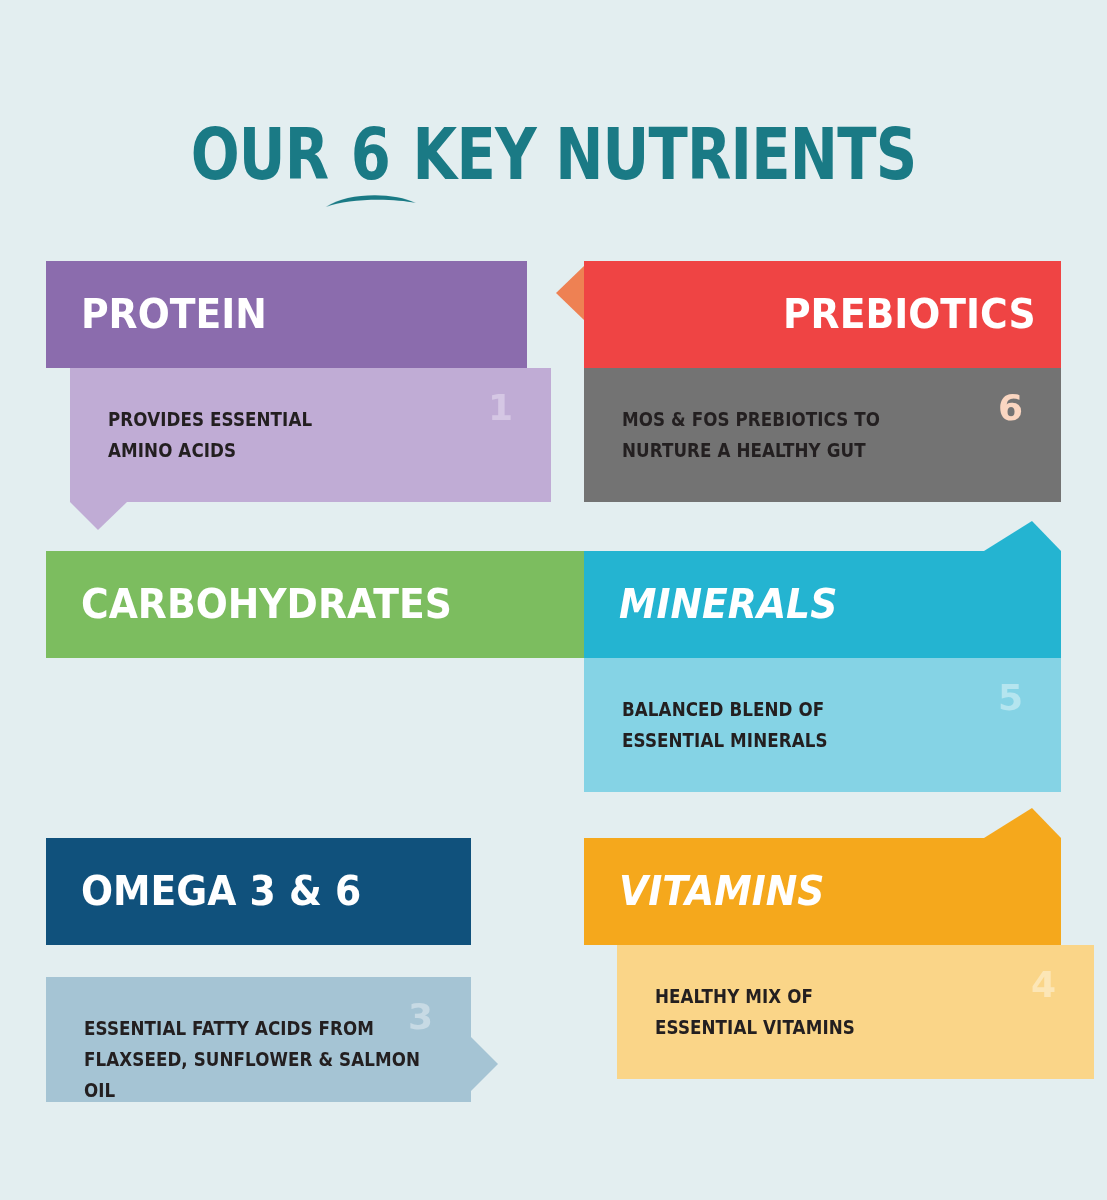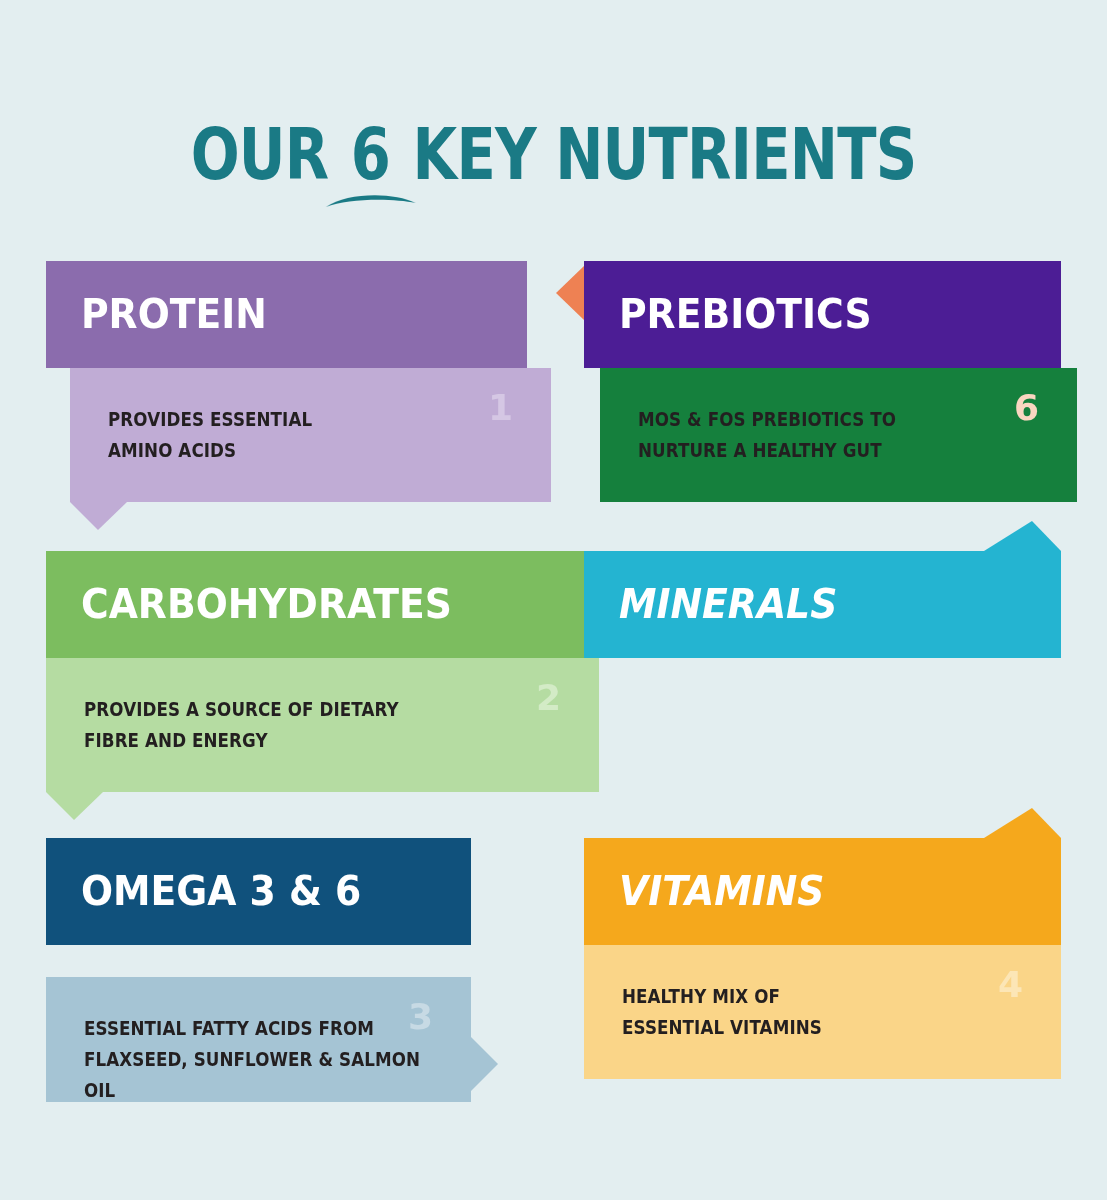--- a/index.html
+++ b/index.html
@@ -186,64 +186,63 @@
 AMINO ACIDS</div>
       <div class="card-number" style="color: rgb(213, 199, 228);">1</div>
       <div class="tail tail-down-left" style="border-top-color: rgb(192, 172, 213);"></div>
     </div>
   </div>
 
   <div class="card" id="card-carbohydrates">
     <div class="card-header h-107" style="background: rgb(124, 189, 95);">
       <div class="card-title">CARBOHYDRATES</div>
     </div>
-    <div class="card-body b-134" style="background: rgb(181, 220, 162);">
-      <div class="card-desc">PROVIDES A SOURCE OF DIETARY
-FIBRE AND ENERGY</div>
-      <div class="card-number" style="color: rgb(211, 235, 198);">2</div>
-      <div class="tail tail-down-left" style="border-top-color: rgb(181, 220, 162);"></div>
-    </div>
   </div>
 
   <div class="card" id="card-omega">
     <div class="card-header h-107" style="background: rgb(16, 81, 124);">
       <div class="card-title">OMEGA 3 &amp; 6</div>
     </div>
     <div class="card-body b-125" style="background: rgb(165, 196, 212); margin-top: 32px;">
       <div class="card-desc">ESSENTIAL FATTY ACIDS FROM
 FLAXSEED, SUNFLOWER &amp; SALMON OIL</div>
       <div class="card-number" style="color: rgb(199, 218, 228);">3</div>
       <div class="tail tail-right" style="border-left-color: rgb(165, 196, 212);"></div>
     </div>
   </div>
 
   <div class="card" id="card-prebiotics">
-    <div class="card-header h-107" style="background: #4c1d95;">
+    <div class="card-header h-107" style="background: #ef4444; justify-content: flex-end;">
       <div class="card-title">PREBIOTICS</div>
       <div class="tail tail-left" style="border-right-color: rgb(238, 129, 83);"></div>
     </div>
-    <div class="card-body b-134" style="background: #15803d; margin-left: 16px;">
+    <div class="card-body b-134" style="background: #737373;">
       <div class="card-desc">MOS &amp; FOS PREBIOTICS TO
 NURTURE A HEALTHY GUT</div>
       <div class="card-number" style="color: rgb(250, 214, 193);">6</div>
     </div>
   </div>
 
   <div class="card" id="card-minerals">
     <div class="card-header h-107" style="background: rgb(36, 180, 209); font-style: italic;">
       <div class="card-title">MINERALS</div>
       <div class="tail tail-up-right" style="border-bottom-color: rgb(36, 180, 209);"></div>
     </div>
+    <div class="card-body b-134" style="background: rgb(133, 211, 229);">
+      <div class="card-desc">BALANCED BLEND OF
+ESSENTIAL MINERALS</div>
+      <div class="card-number" style="color: rgb(181, 229, 239);">5</div>
+    </div>
   </div>
 
   <div class="card" id="card-vitamins">
     <div class="card-header h-107" style="background: rgb(245, 168, 28); font-style: italic;">
       <div class="card-title">VITAMINS</div>
       <div class="tail tail-up-right" style="border-bottom-color: rgb(245, 168, 28);"></div>
     </div>
-    <div class="card-body b-134" style="background: rgb(250, 213, 136);">
+    <div class="card-body b-134" style="background: rgb(250, 213, 136); margin-left: 33px;">
       <div class="card-desc">HEALTHY MIX OF
 ESSENTIAL VITAMINS</div>
       <div class="card-number" style="color: rgb(252, 230, 182);">4</div>
     </div>
   </div>
 
 </div>
 
 </body></html>

